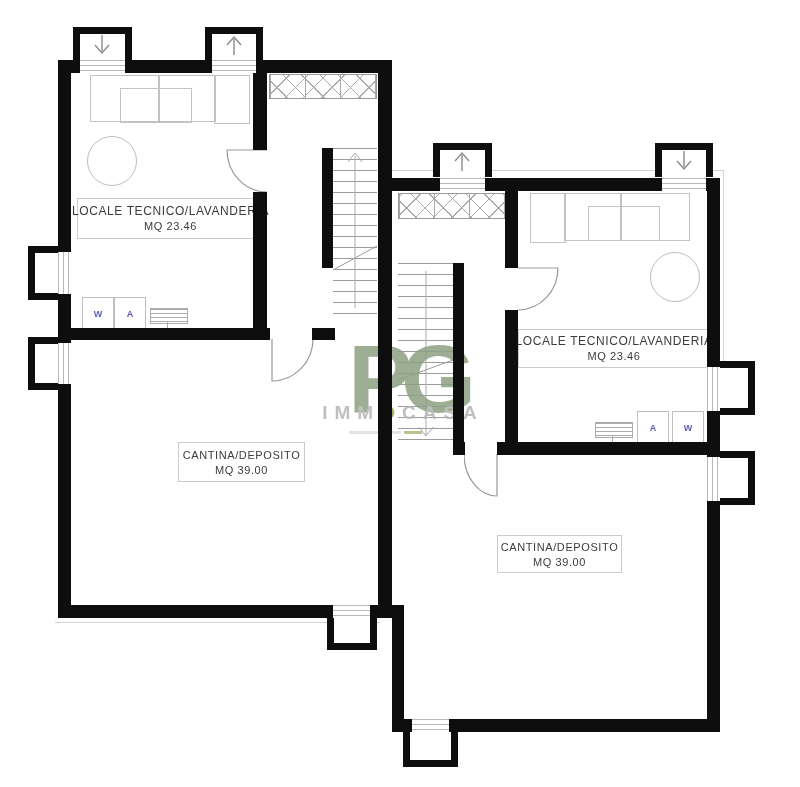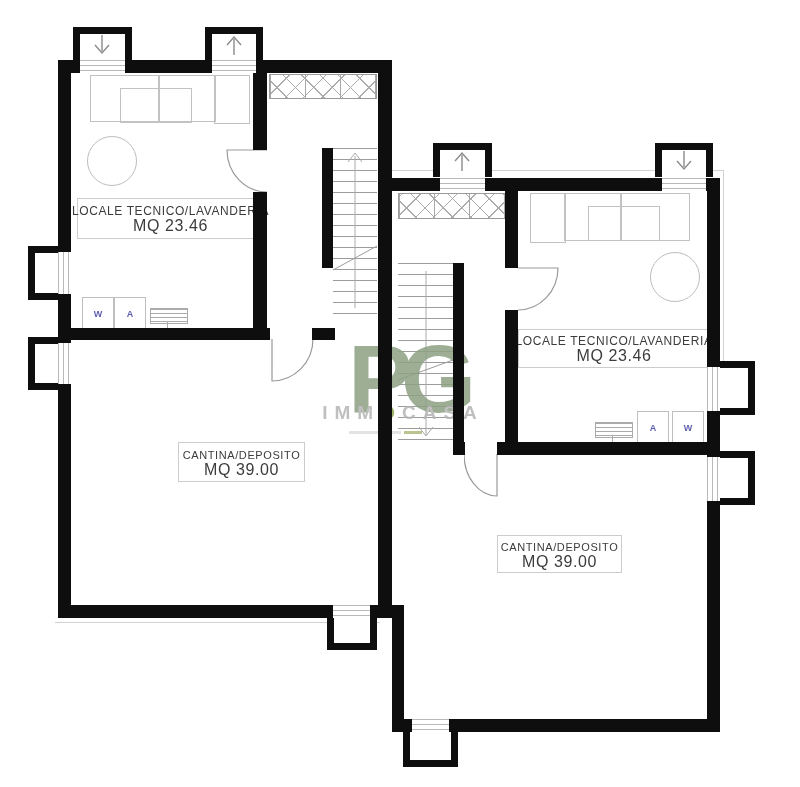--- a/index.html
+++ b/index.html
@@ -15,21 +15,21 @@
   .treads{position:absolute;background:repeating-linear-gradient(180deg,#9c9c9c 0 1px,transparent 1px 11px);z-index:2;}
   .hatch{position:absolute;border:1px solid #9a9a9a;box-sizing:border-box;z-index:2;
          background:
            repeating-linear-gradient(90deg,#a8a8a8 0 1px,transparent 1px 35px),
            repeating-linear-gradient(45deg,transparent 0 12px,#ababab 12px 13px),
            repeating-linear-gradient(-45deg,transparent 0 12px,#ababab 12px 13px);}
   .labelbox{position:absolute;border:1px solid #cccccc;background:rgba(255,255,255,.85);z-index:6;
             display:flex;flex-direction:column;align-items:center;justify-content:center;
             color:#3c3c3c;letter-spacing:.6px;text-align:center;}
   .room-name{font-size:12px;line-height:15px;white-space:nowrap;}
-  .room-area{font-size:16px;line-height:14px;}
+  .room-area{font-size:11px;line-height:14px;}
   .appbox{position:absolute;border:1px solid #bfbfbf;background:#fff;z-index:3;
           display:flex;align-items:center;justify-content:center;
           font-size:9px;color:#5d5dae;font-weight:bold;}
   .radiator{position:absolute;border:1px solid #ababab;z-index:2;
             background:repeating-linear-gradient(180deg,#ababab 0 1px,transparent 1px 4px);}
   .thinline{position:absolute;background:#d2d2d2;z-index:1;}
   .doorsvg{position:absolute;z-index:4;}
   .stairsvg{position:absolute;z-index:3;}
   .ventsvg{position:absolute;z-index:9;}
   #wm{position:absolute;z-index:5;opacity:.85;}

